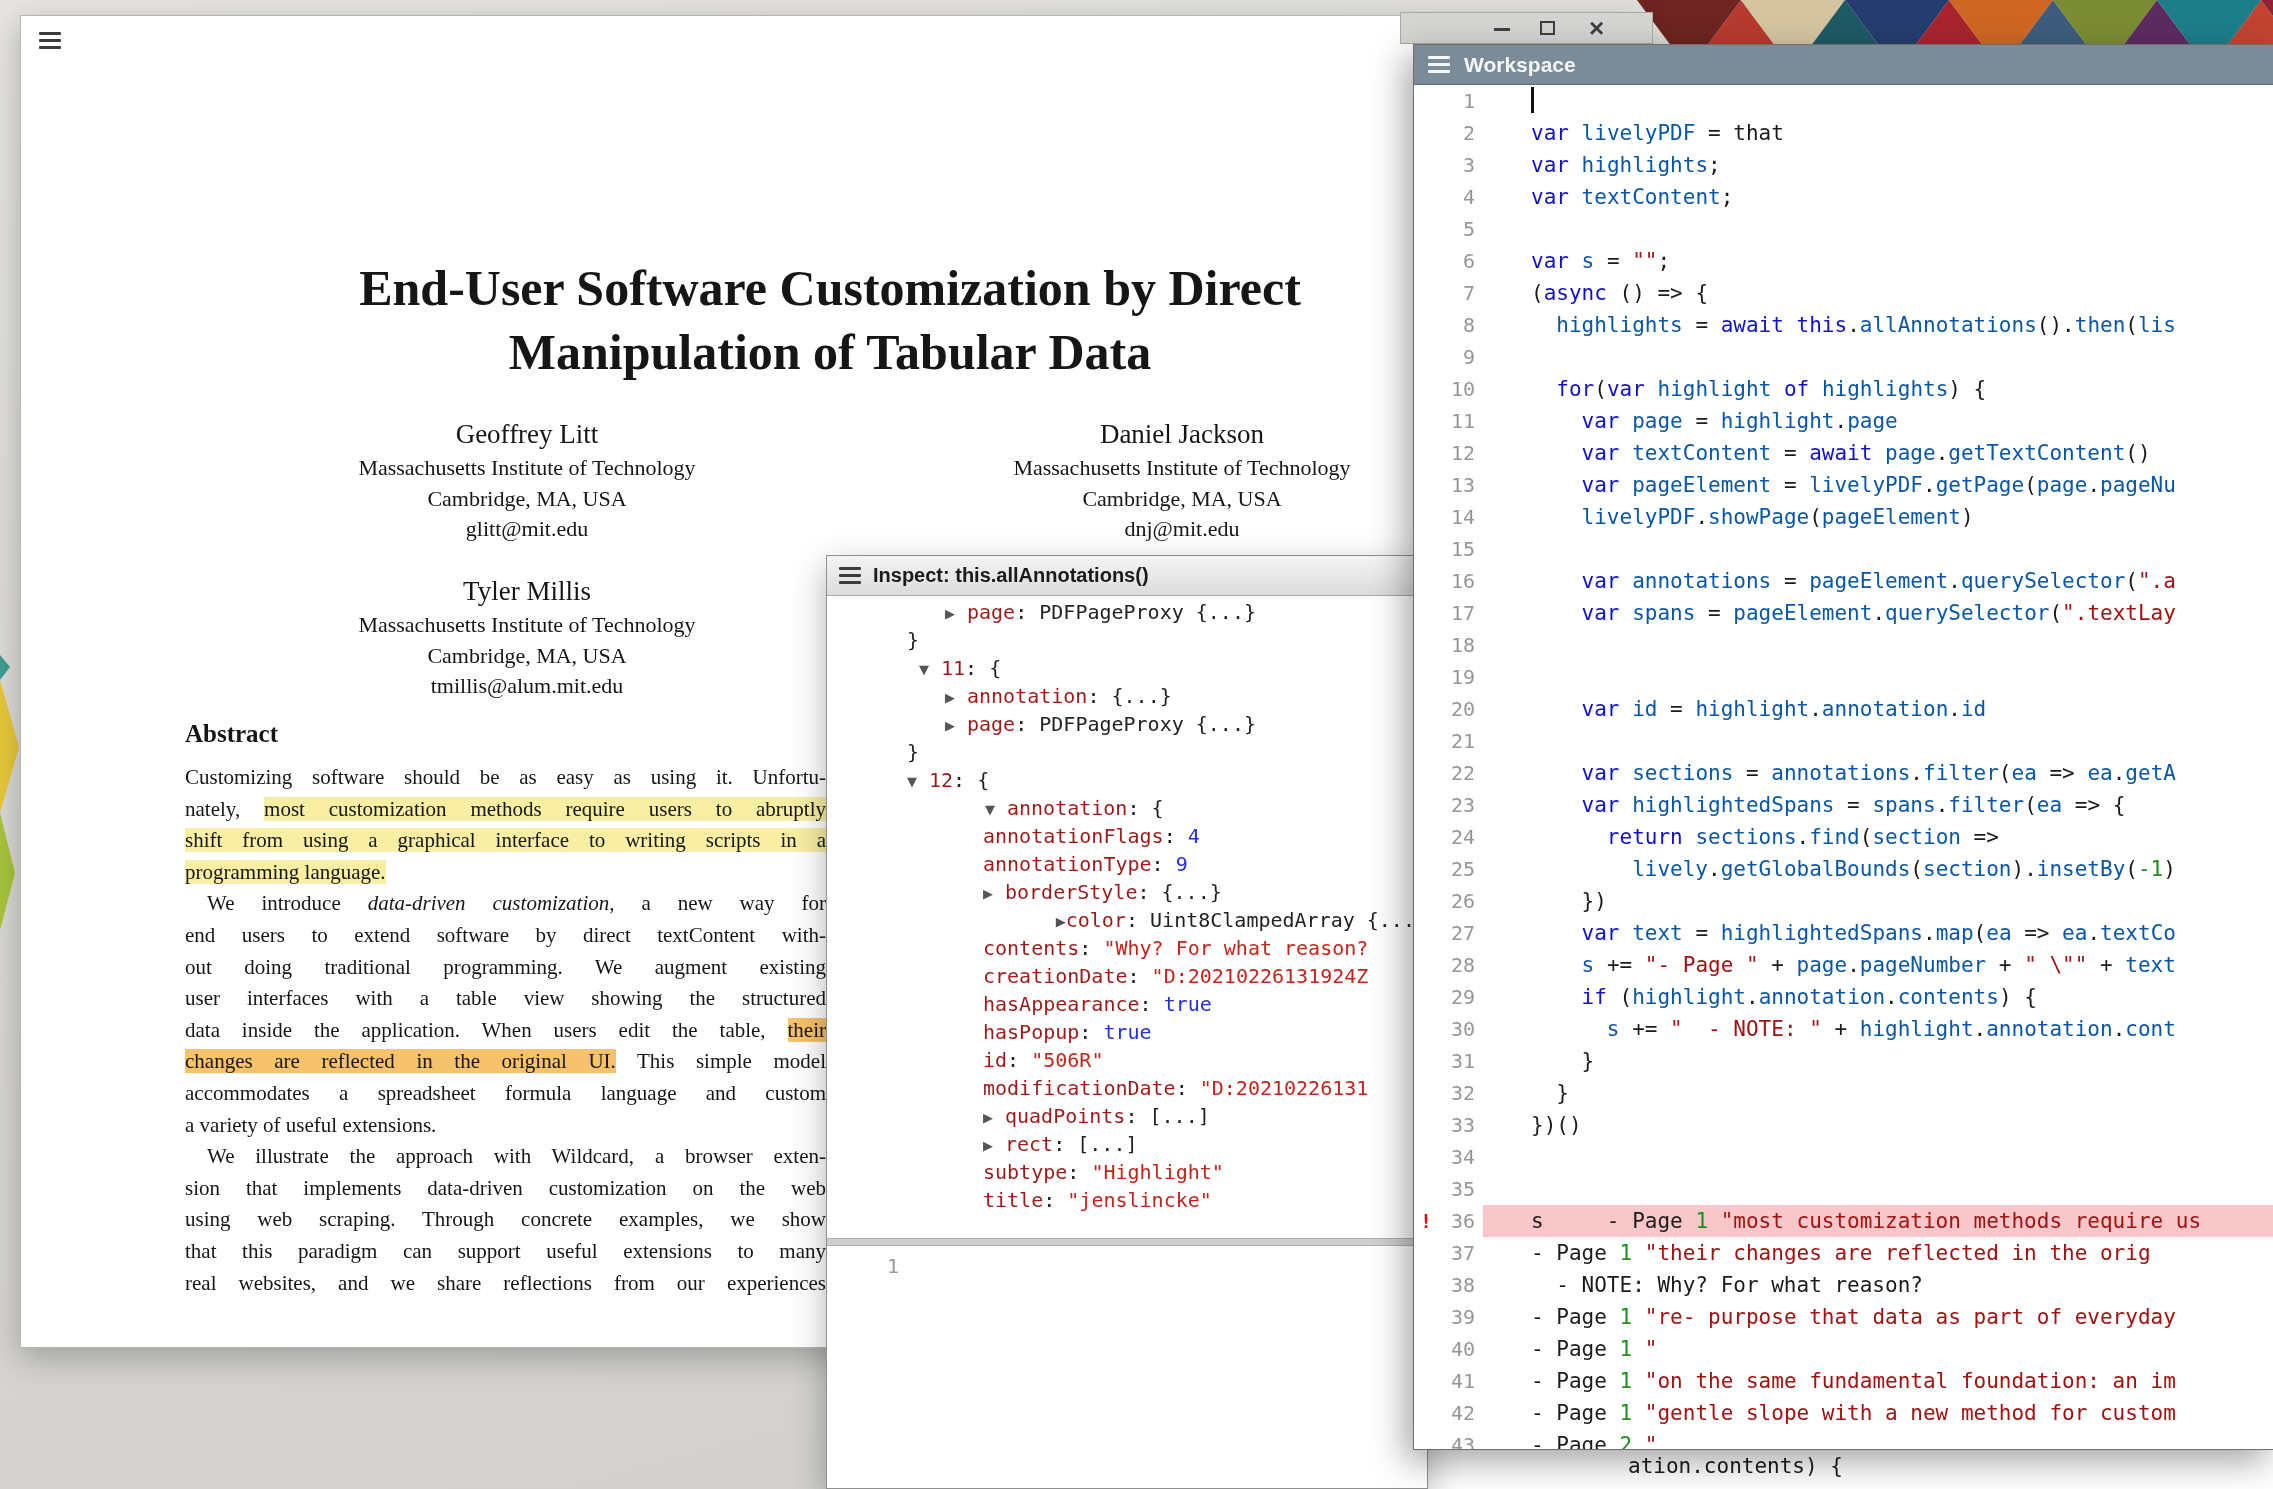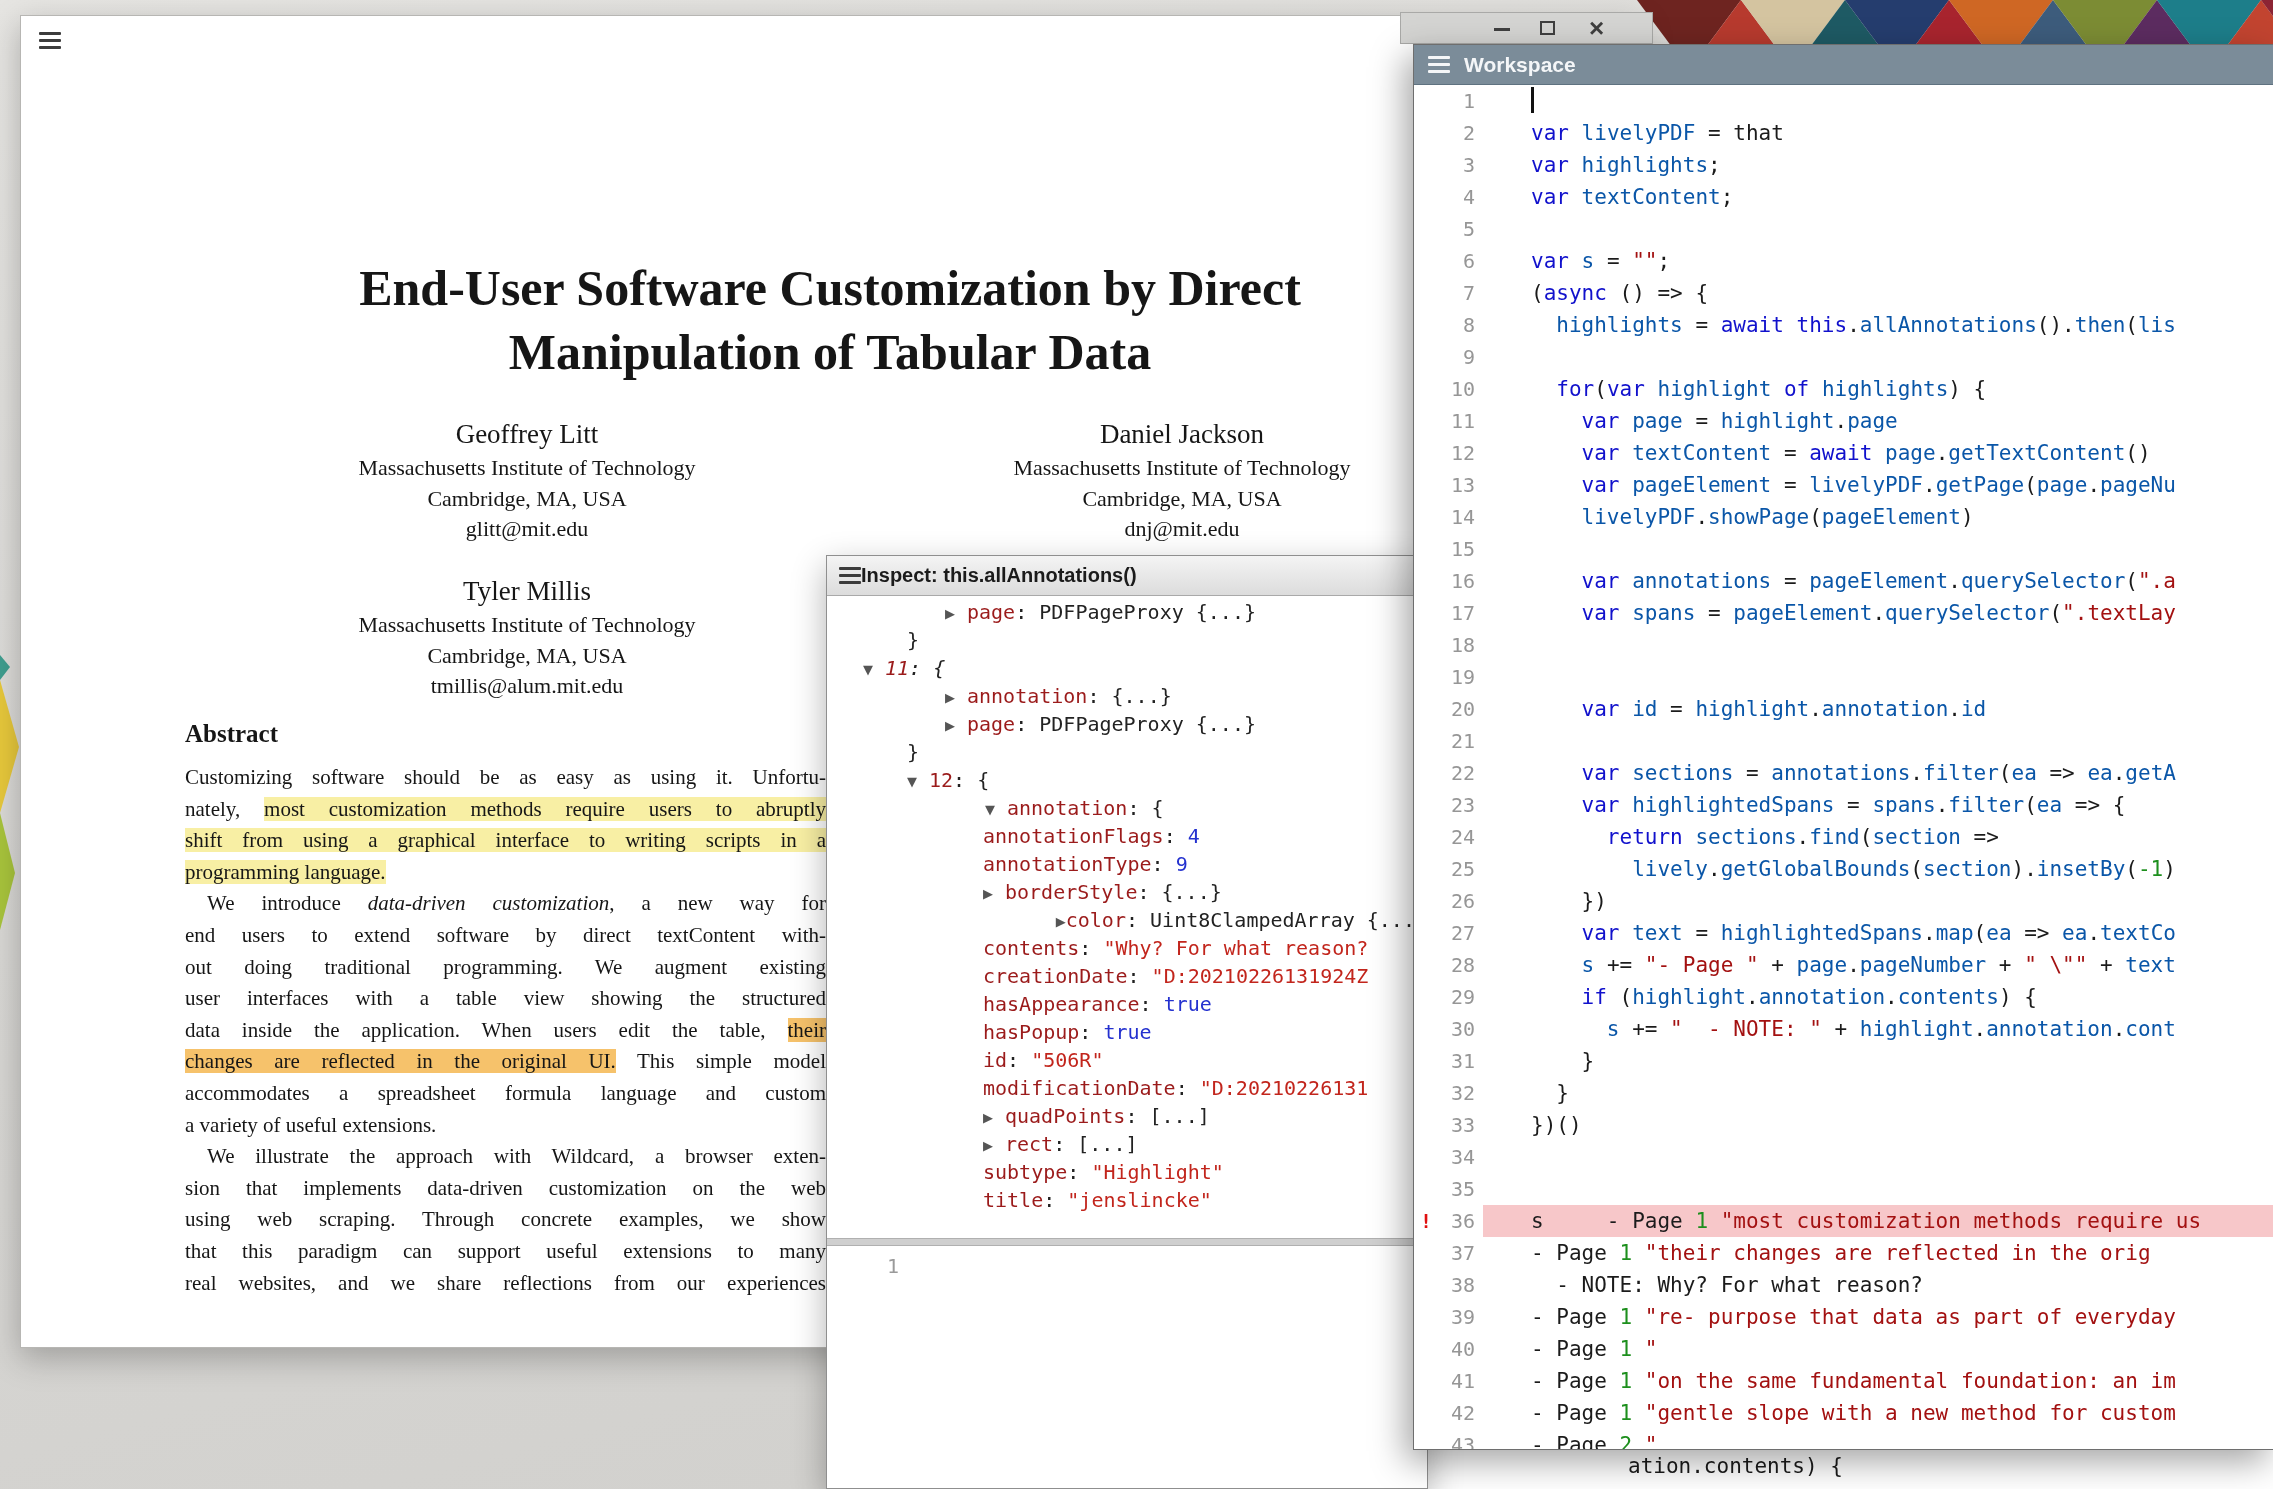--- a/index.html
+++ b/index.html
@@ -42,21 +42,21 @@
   .ctl-max{width:15px;height:14px;border:2px solid #3f3f3f;top:8px;}
   .ctl-close{font-size:26px;line-height:30px;font-weight:bold;top:0;}
   #back-strip-bottom{position:absolute;left:1405px;top:1450px;width:868px;height:39px;background:#fff;
                      z-index:20;font-family:"DejaVu Sans Mono",monospace;font-size:21px;color:#1b1b1b;}
   #back-strip-bottom span{position:absolute;left:223px;top:4px;white-space:pre;}
 
   
   #inspect-win{left:826px;top:555px;width:602px;height:934px;border:1px solid #8f8f8f;
                box-shadow:0 12px 32px rgba(0,0,0,.3);z-index:30;}
   .titlebar-light{height:40px;background:linear-gradient(#f4f4f4,#dcdcdc);border-bottom:1px solid #a9a9a9;
-                  display:flex;align-items:center;padding:0 12px;}
+                  display:flex;align-items:center;padding:0 12px;gap:12px;}
   .titlebar-light .t{font-weight:bold;font-size:20px;color:#1b1b1b;white-space:nowrap;}
   #insp-tree{height:642px;padding-top:2px;overflow:hidden;font-family:"DejaVu Sans Mono",monospace;
              font-size:20px;color:#222;}
   .insp-row{height:28px;line-height:28px;white-space:pre;}
   .arrow{display:inline-block;font-family:"DejaVu Sans",sans-serif;font-size:13px;color:#555;
          width:22px;vertical-align:1px;}
   .ik{color:#9b1b1b;} .is{color:#c2251c;} .in{color:#2431cf;} .ip{color:#222;}
   #insp-divider{height:8px;background:#cfcfcf;border-top:1px solid #b0b0b0;border-bottom:1px solid #b0b0b0;}
   #insp-editor{position:relative;height:242px;background:#fff;}
   #insp-editor .gutter{position:absolute;left:0;top:8px;width:72px;text-align:right;
@@ -171,21 +171,21 @@
     <div class="burger">
         <i></i>
         <i></i>
         <i></i>
       </div>
     <div class="t">Inspect: this.allAnnotations()</div>
   </div>
   <div id="insp-tree">
       <div class="insp-row" style="padding-left: 118px;"><span class="arrow">▶</span><span class="ik">page</span><span class="ip">: PDFPageProxy {...}</span></div>
       <div class="insp-row" style="padding-left: 80px;"><span class="ip">}</span></div>
-      <div class="insp-row" style="padding-left: 36px; font-style: italic;"><span class="arrow">▼</span><span class="ik">11</span><span class="ip">: {</span></div>
+      <div class="insp-row" style="padding-left: 92px;"><span class="arrow">▼</span><span class="ik">11</span><span class="ip">: {</span></div>
       <div class="insp-row" style="padding-left: 118px;"><span class="arrow">▶</span><span class="ik">annotation</span><span class="ip">: {...}</span></div>
       <div class="insp-row" style="padding-left: 118px;"><span class="arrow">▶</span><span class="ik">page</span><span class="ip">: PDFPageProxy {...}</span></div>
       <div class="insp-row" style="padding-left: 80px;"><span class="ip">}</span></div>
       <div class="insp-row" style="padding-left: 80px;"><span class="arrow">▼</span><span class="ik">12</span><span class="ip">: {</span></div>
       <div class="insp-row" style="padding-left: 118px; margin-left: 40px;"><span class="arrow">▼</span><span class="ik">annotation</span><span class="ip">: {</span></div>
       <div class="insp-row" style="padding-left: 156px;"><span class="ik">annotationFlags</span><span class="ip">: </span><span class="in">4</span></div>
       <div class="insp-row" style="padding-left: 156px;"><span class="ik">annotationType</span><span class="ip">: </span><span class="in">9</span></div>
       <div class="insp-row" style="padding-left: 156px;"><span class="arrow">▶</span><span class="ik">borderStyle</span><span class="ip">: {...}</span></div>
       <div class="insp-row" style="padding-left: 156px; text-align: right;"><span class="arrow">▶</span><span class="ik">color</span><span class="ip">: Uint8ClampedArray {...}</span></div>
       <div class="insp-row" style="padding-left: 156px;"><span class="ik">contents</span><span class="ip">: </span><span class="is">"Why? For what reason?</span></div>

